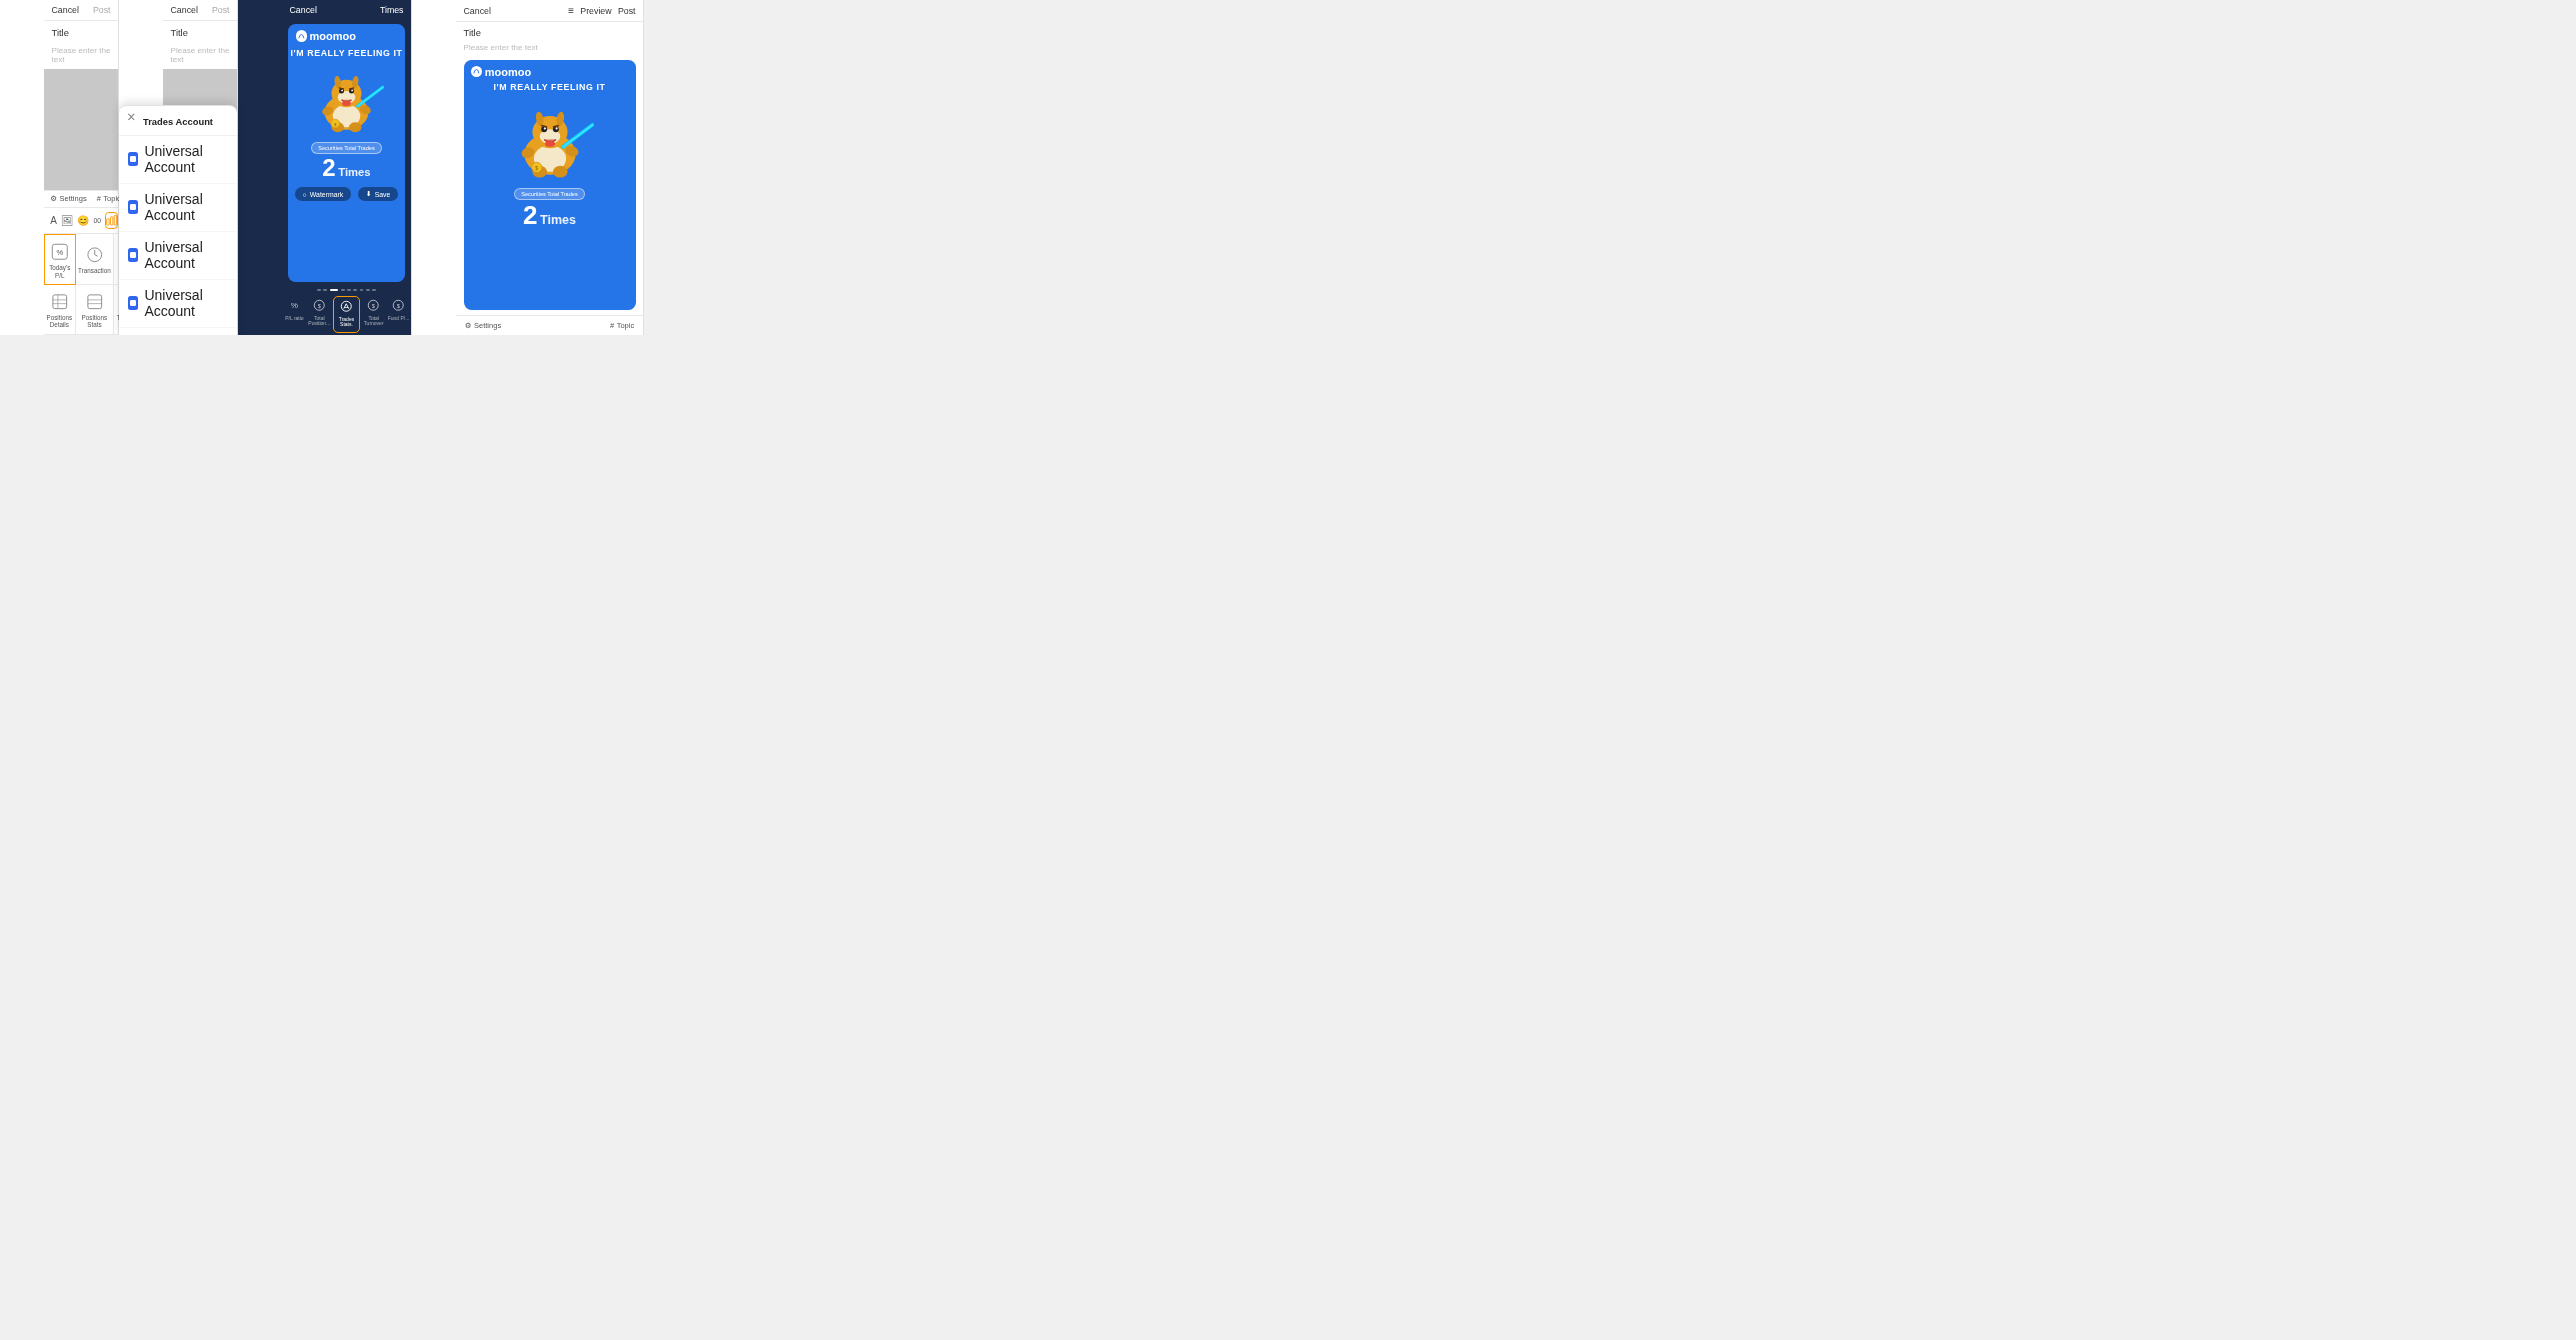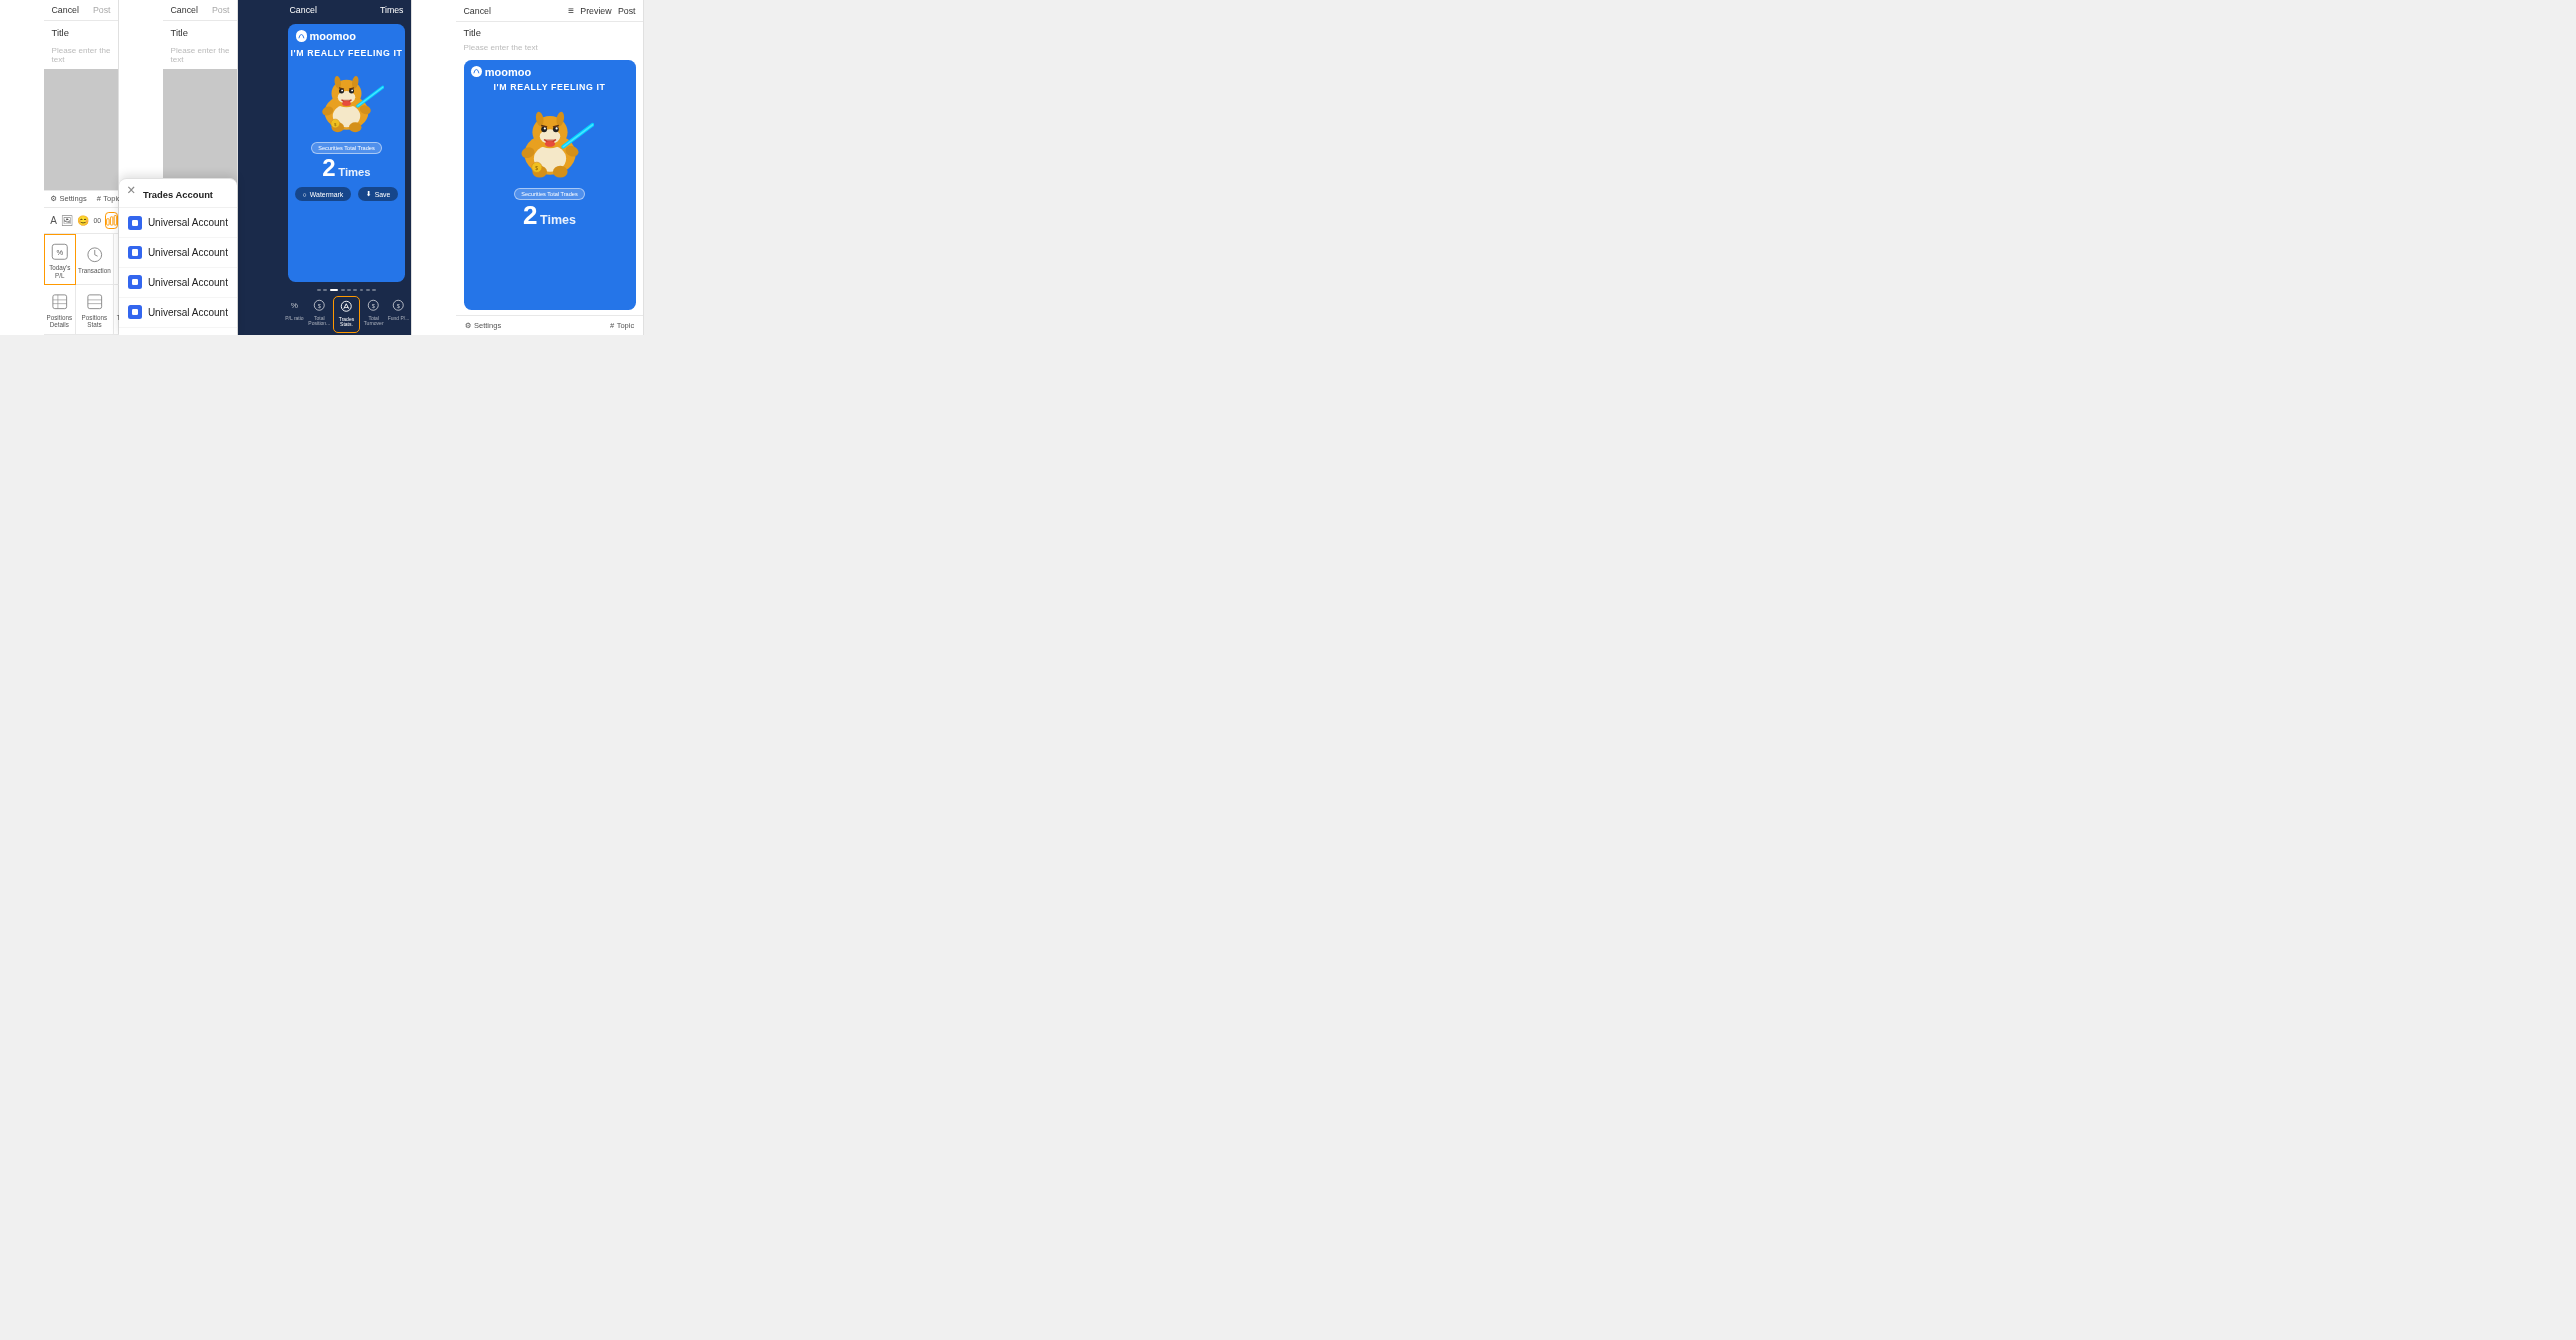--- a/index.html
+++ b/index.html
@@ -220,21 +220,21 @@
       align-items: center;
       justify-content: center;
     }
     .account-icon-inner {
       width: 6.3px;
       height: 6.3px;
       background: #fff;
       border-radius: 1.3px;
     }
     .account-name {
-      font-size: 10px;
+      font-size: 14px;
       color: #222;
     }
 
     
     .panel-3-inner {
       display: flex;
       flex-direction: column;
       height: 100%;
       background: #1a2a4a;
     }

